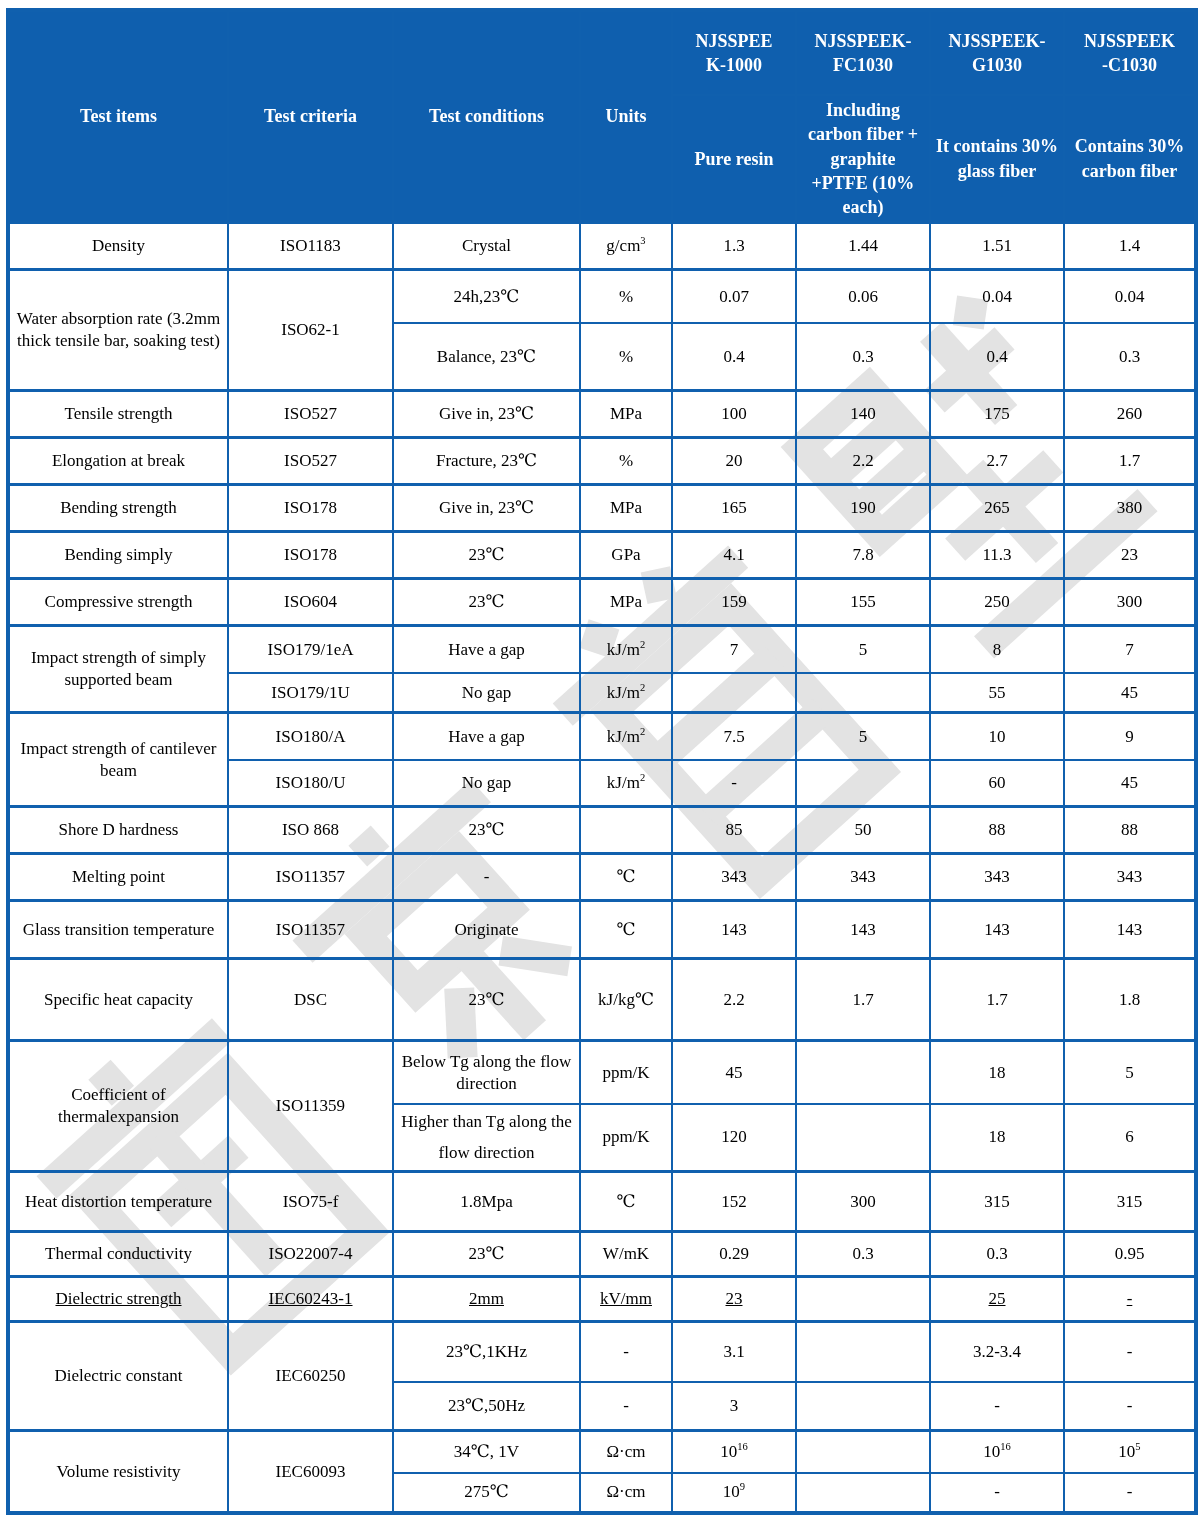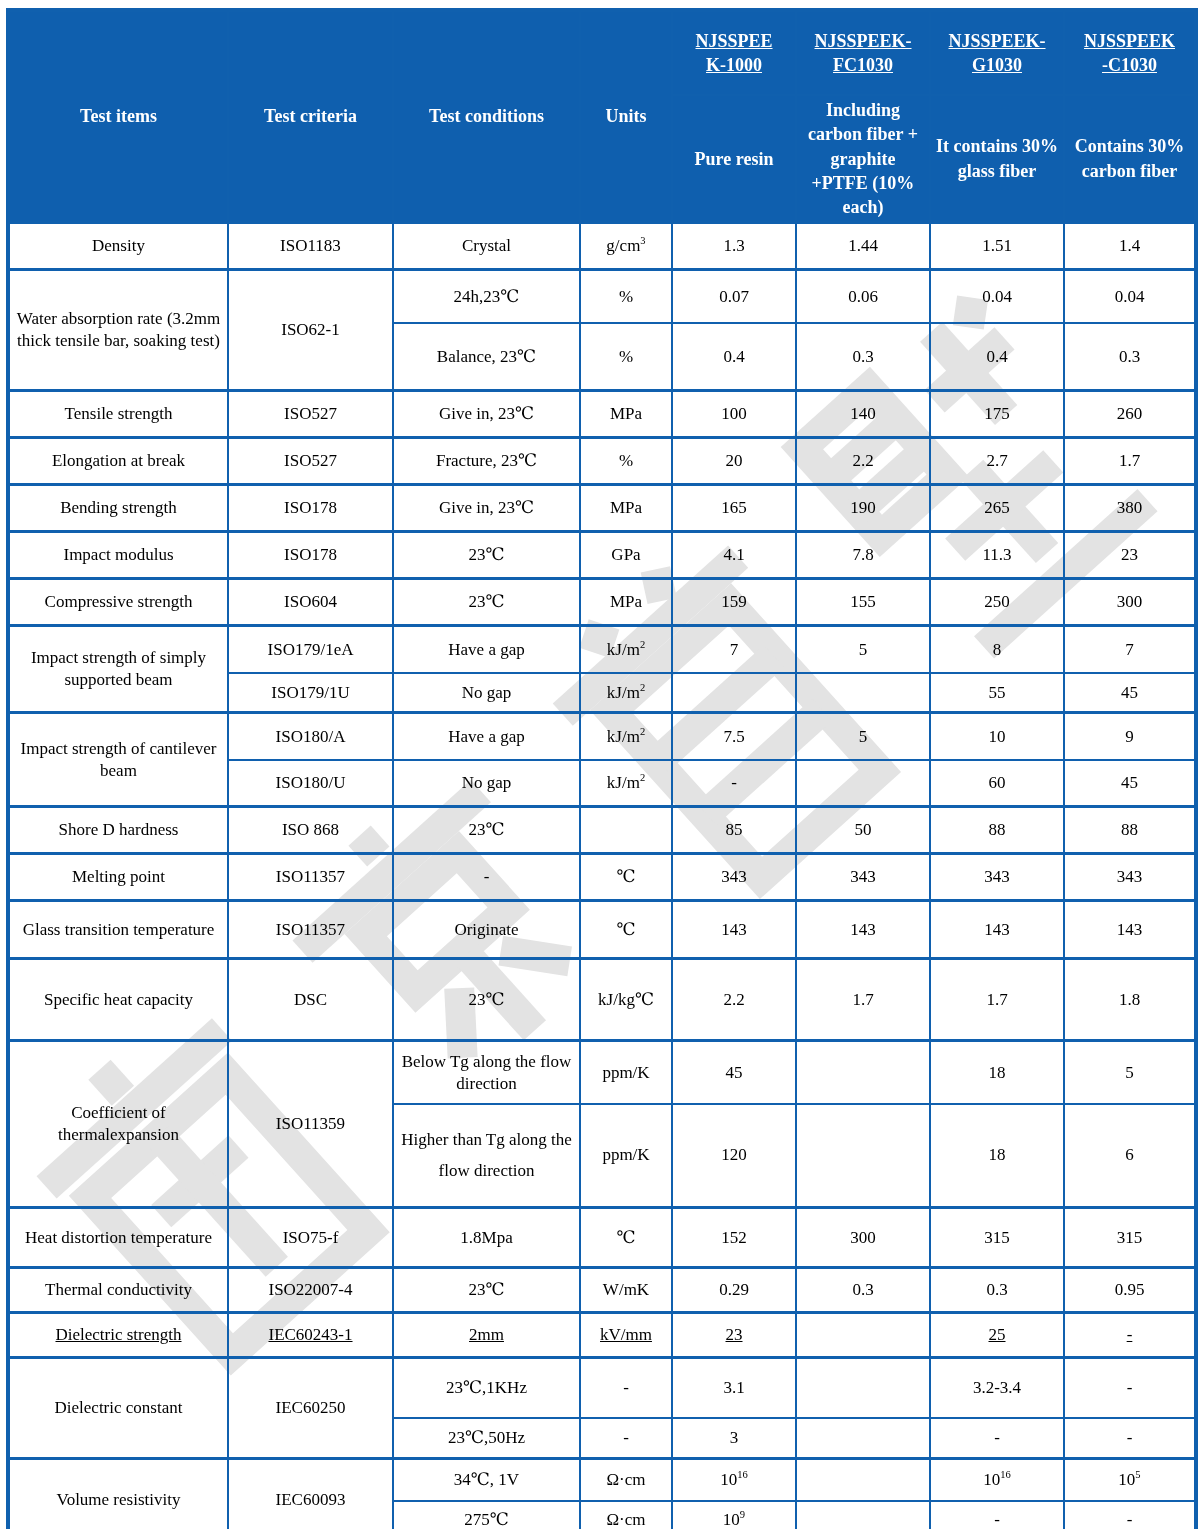--- a/index.html
+++ b/index.html
@@ -13,38 +13,38 @@
   table.spec{
     position:absolute;left:6px;top:8px;z-index:1;
     width:1188px;border-collapse:collapse;table-layout:fixed;background:transparent;
     border:4px solid var(--border);
   }
   .spec th,.spec td{border:2px solid var(--border);text-align:center;vertical-align:middle;padding:2px 5px;}
   .spec thead th{background:var(--header-bg);color:#ffffff;font-weight:bold;font-size:18px;}
   .spec thead tr:nth-child(1){height:85px;}
   .spec thead tr:nth-child(2){height:125px;}
   .spec thead tr:nth-child(2) th{border-bottom-width:3px;}
-  .pname{white-space:pre-line;font-size:17px;line-height:1.35;text-decoration:underline;}
+  .pname{white-space:pre-line;font-size:17px;line-height:1.35;}
   .pdesc{font-size:17px;line-height:1.35;padding:4px 6px;}
   .spec tbody td{font-size:17px;color:#000;background:transparent;line-height:1.3;}
   .spec tbody tr{height:47px;}
   .spec tbody tr.group td{border-top-width:3px;}
   .spec tbody tr:nth-child(2){height:53px;}
   .spec tbody tr:nth-child(3){height:68px;}
   .spec tbody tr:nth-child(10){height:40px;}
   .spec tbody tr:nth-child(15){height:58px;}
   .spec tbody tr:nth-child(16){height:82px;}
   .spec tbody tr:nth-child(17){height:63px;}
-  .spec tbody tr:nth-child(18){height:104px;}
+  .spec tbody tr:nth-child(18){height:68px;}
   .spec tbody tr:nth-child(18) td{line-height:1.8;}
   .spec tbody tr:nth-child(19){height:60px;}
   .spec tbody tr:nth-child(20){height:45px;}
   .spec tbody tr:nth-child(21){height:45px;text-decoration:underline;}
   .spec tbody tr:nth-child(22){height:60px;}
-  .spec tbody tr:nth-child(23){height:41px;}
+  .spec tbody tr:nth-child(23){height:49px;}
   .spec tbody tr:nth-child(24){height:42px;}
   .spec tbody tr:nth-child(25){height:40px;}
   .spec sup{font-size:0.62em;line-height:0;}
 </style>
 </head>
 <body style="--header-bg: #0f5fae; --border: #1060ae; --wm-color: #e3e3e3;">
 
 <svg class="watermark" width="1200" height="1529" viewBox="0 0 1200 1529" aria-label="南京首塑">
   <g class="wm" transform="translate(590,830) rotate(-42)">
     <g transform="translate(-525,0)">
@@ -170,21 +170,21 @@
         <td>Bending strength</td>
         <td>ISO178</td>
         <td>Give in, 23℃</td>
         <td>MPa</td>
         <td>165</td>
         <td>190</td>
         <td>265</td>
         <td>380</td>
       </tr>
       <tr class="group">
-        <td>Impact modulus</td>
+        <td>Bending simply</td>
         <td>ISO178</td>
         <td>23℃</td>
         <td>GPa</td>
         <td>4.1</td>
         <td>7.8</td>
         <td>11.3</td>
         <td>23</td>
       </tr>
       <tr class="group">
         <td>Compressive strength</td>

